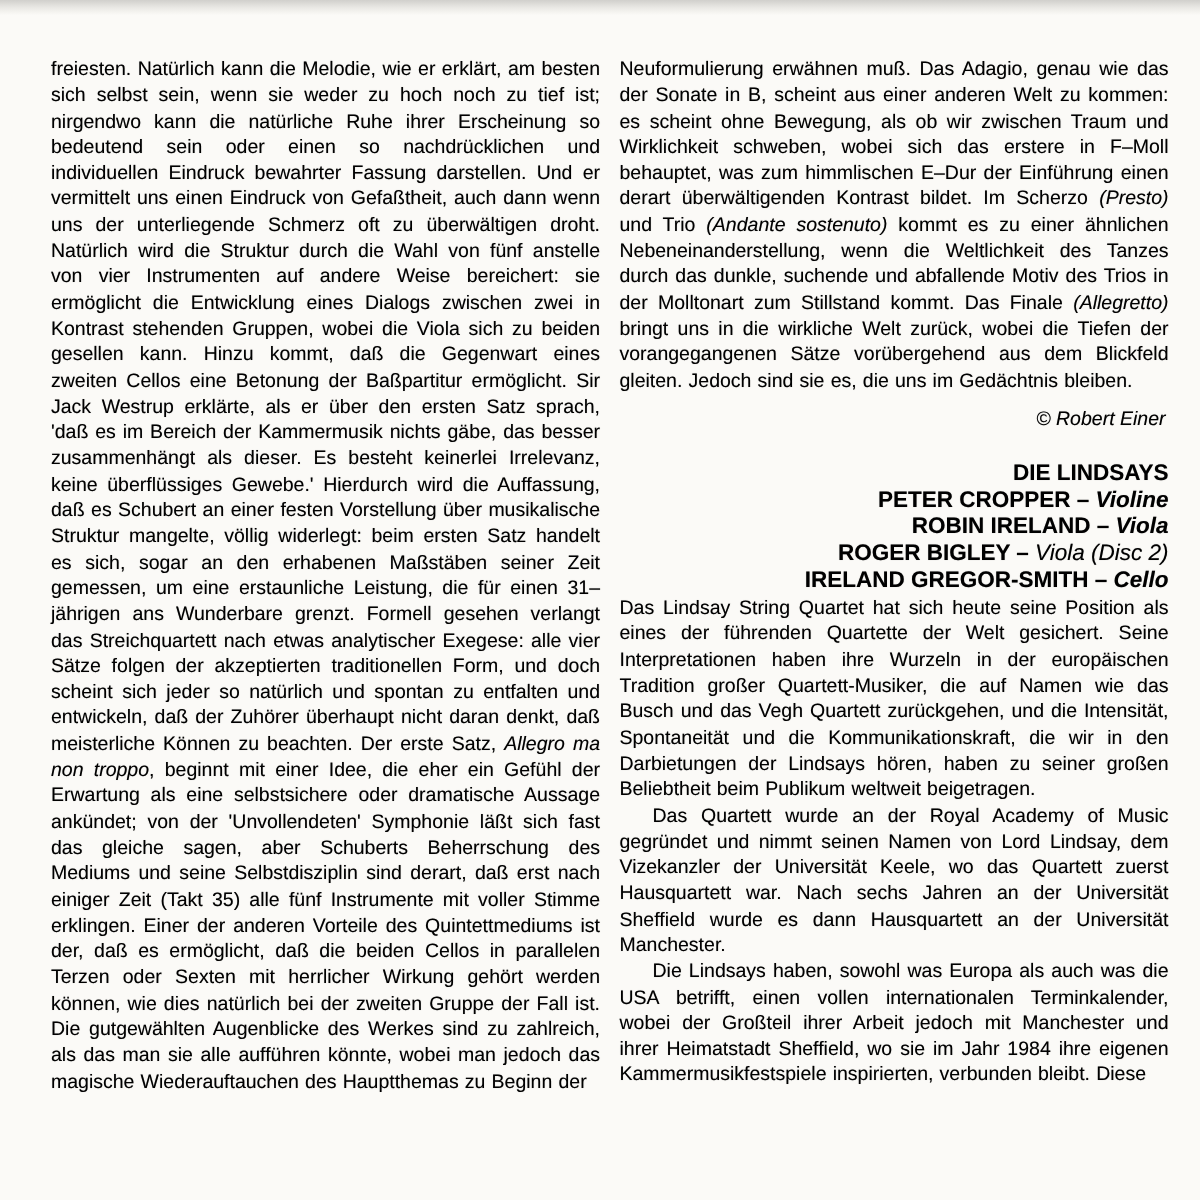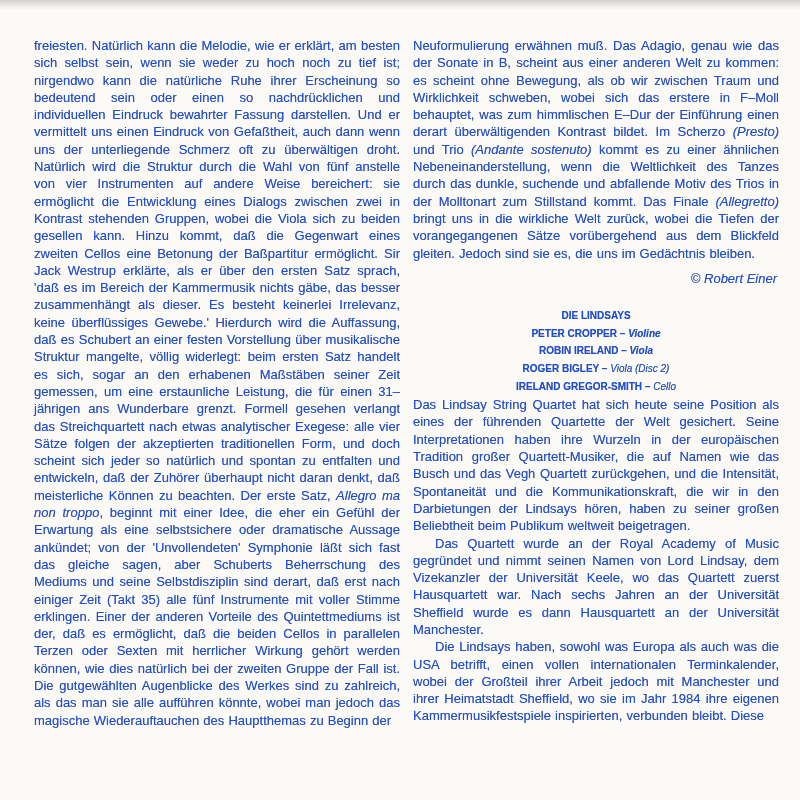--- a/index.html
+++ b/index.html
@@ -8,21 +8,21 @@
     width: 800px;
     height: 800px;
     background: #fbfaf7;
     overflow: hidden;
   }
   .page {
     position: relative;
     width: 800px;
     height: 800px;
     font-family: "Liberation Sans", sans-serif;
-    color: #1d4ed8;
+    color: #000000;
     text-shadow: 0 0 0.5px rgba(70,70,70,0.55);
   }
   .scan-edge {
     position: absolute;
     top: 0; left: 0;
     width: 100%; height: 10px;
     background: linear-gradient(to bottom, #c9c8c4 0%, #e6e5e1 50%, #fbfaf7 100%);
     opacity: 0.85;
   }
   .columns {
@@ -43,22 +43,22 @@
   .indent { text-indent: 22px; }
   .credit {
     margin: 8px 2px 0 0;
     font-size: 13px;
     line-height: 17.3px;
     font-style: italic;
     text-align: right;
   }
   .ensemble {
     margin: 20px 0 1px 0;
-    text-align: center;
-    font-size: 10px;
+    text-align: right;
+    font-size: 15px;
     line-height: 17.6px;
   }
   .ens-line { font-weight: bold; }
 </style>
 </head>
 <body>
 
 <div class="page">
   <div class="scan-edge"></div>
   <div class="columns">
@@ -70,21 +70,21 @@
     <div class="col">
       <p class="body-text"><span>Neuformulierung erwähnen muß. Das Adagio, genau wie das der Sonate in B, scheint aus einer anderen Welt zu kommen: es scheint ohne Bewegung, als ob wir zwischen Traum und Wirklichkeit schweben, wobei sich das erstere in F–Moll behauptet, was zum himmlischen E–Dur der Einführung einen derart überwältigenden Kontrast bildet. Im Scherzo </span><span style="font-style: italic;">(Presto)</span><span> und Trio </span><span style="font-style: italic;">(Andante sostenuto)</span><span> kommt es zu einer ähnlichen Nebeneinanderstellung, wenn die Weltlichkeit des Tanzes durch das dunkle, suchende und abfallende Motiv des Trios in der Molltonart zum Stillstand kommt. Das Finale </span><span style="font-style: italic;">(Allegretto)</span><span> bringt uns in die wirkliche Welt zurück, wobei die Tiefen der vorangegangenen Sätze vorübergehend aus dem Blickfeld gleiten. Jedoch sind sie es, die uns im Gedächtnis bleiben.</span></p>
 
       <p class="credit">© Robert Einer</p>
 
       <div class="ensemble">
         <div class="ens-line"><span style="font-weight: bold;">DIE LINDSAYS</span></div>
         <div class="ens-line"><span style="font-weight: bold; margin-top: 28px;">PETER CROPPER – </span><span style="font-style: italic; font-weight: bold;">Violine</span></div>
         <div class="ens-line"><span style="font-weight: bold;">ROBIN IRELAND – </span><span style="font-style: italic; font-weight: bold; margin-top: 23px;">Viola</span></div>
         <div class="ens-line"><span style="font-weight: bold;">ROGER BIGLEY – </span><span style="font-style: italic; font-weight: normal;">Viola (Disc 2)</span></div>
-        <div class="ens-line"><span style="font-weight: bold;">IRELAND GREGOR-SMITH – </span><span style="font-style: italic; font-weight: normal;">Cello</span></div>
+        <div class="ens-line"><span style="font-weight: bold;">IRELAND GREGOR-SMITH – </span><span style="font-style: italic; font-weight: bold;">Cello</span></div>
       </div>
 
       <p class="body-text">Das Lindsay String Quartet hat sich heute seine Position als eines der führenden Quartette der Welt gesichert. Seine Interpretationen haben ihre Wurzeln in der europäischen Tradition großer Quartett-Musiker, die auf Namen wie das Busch und das Vegh Quartett zurückgehen, und die Intensität, Spontaneität und die Kommunikationskraft, die wir in den Darbietungen der Lindsays hören, haben zu seiner großen Beliebtheit beim Publikum weltweit beigetragen.</p>
       <p class="body-text indent">Das Quartett wurde an der Royal Academy of Music gegründet und nimmt seinen Namen von Lord Lindsay, dem Vizekanzler der Universität Keele, wo das Quartett zuerst Hausquartett war. Nach sechs Jahren an der Universität Sheffield wurde es dann Hausquartett an der Universität Manchester.</p>
       <p class="body-text indent">Die Lindsays haben, sowohl was Europa als auch was die USA betrifft, einen vollen internationalen Terminkalender, wobei der Großteil ihrer Arbeit jedoch mit Manchester und ihrer Heimatstadt Sheffield, wo sie im Jahr 1984 ihre eigenen Kammermusikfestspiele inspirierten, verbunden bleibt. Diese</p>
     </div>
 
   </div>
 </div>
 

